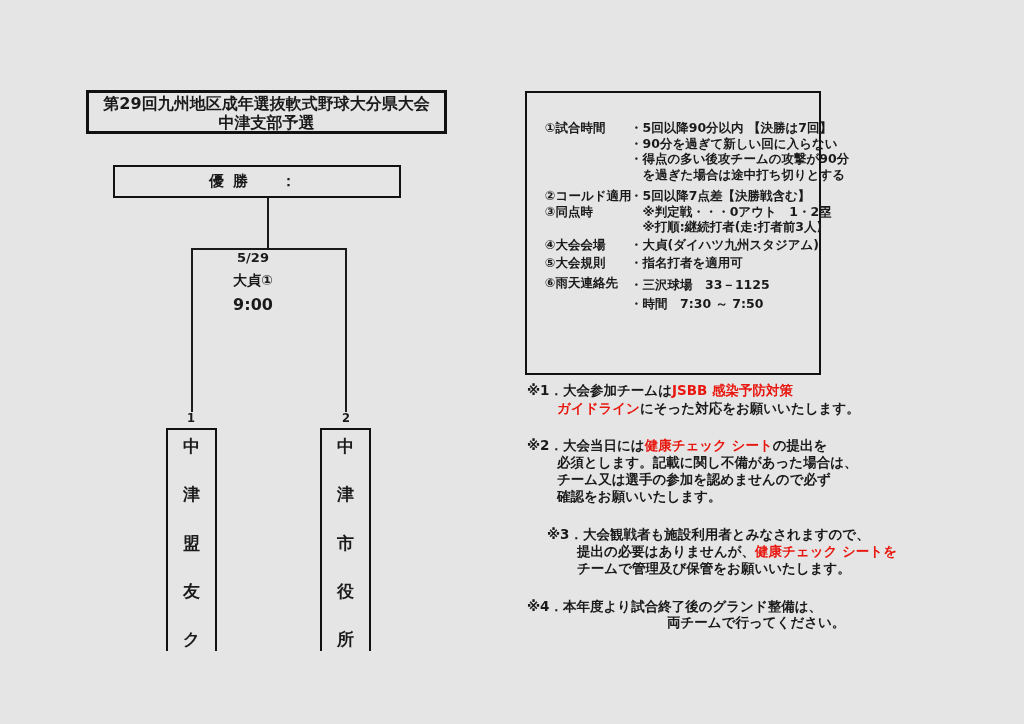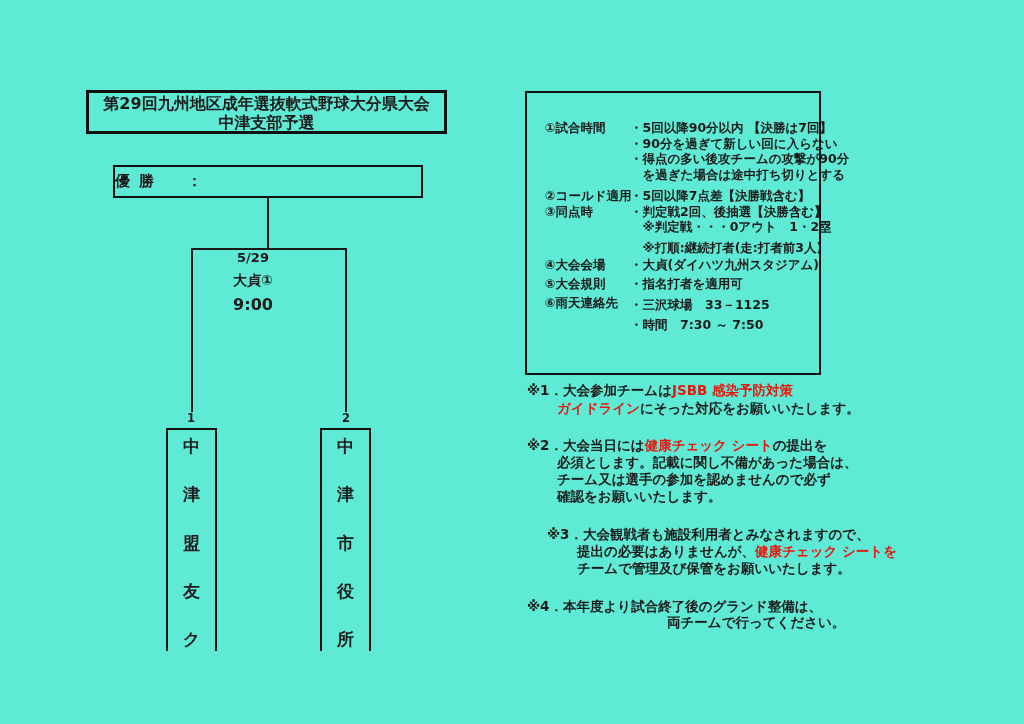--- a/index.html
+++ b/index.html
@@ -1,37 +1,37 @@
 <!DOCTYPE html>
 <html><head>
 <meta charset="utf-8">
 <style>
   html,body{margin:0;padding:0;background:#ffffff;}
   .page{
     position:relative;
     width:1024px;height:724px;
-    background:#5eead4;
+    background:#e5e5e5;
     font-family:"DejaVu Sans",sans-serif;
     color:#1a1a1a;
     overflow:hidden;
   }
   .line{position:absolute;background:#1a1a1a;}
 
   
   .title-box{
     position:absolute;left:86px;top:90px;width:361px;height:44px;
     border:3px solid #111;box-sizing:border-box;
     text-align:center;font-weight:bold;font-size:16px;line-height:19px;
     padding-top:1px;white-space:nowrap;
   }
   
   .champion-box{
-    position:absolute;left:113px;top:165px;width:310px;height:33px;
+    position:absolute;left:113px;top:165px;width:288px;height:33px;
     border:2px solid #111;box-sizing:border-box;
-    font-weight:bold;font-size:15px;line-height:28px;
+    text-align:center;font-weight:bold;font-size:15px;line-height:28px;
     letter-spacing:9px;
   }
   
   .v-center{left:267px;top:197px;width:2px;height:51px;}
   .h-bar{left:191px;top:248px;width:156px;height:2px;}
   .v-left{left:191px;top:248px;width:2px;height:164px;}
   .v-right{left:345px;top:248px;width:2px;height:164px;}
 
   
   .match-labels{
@@ -149,21 +149,20 @@
         </div>
         <div class="rules-row">
           <div class="rules-label">②コールド適用</div>
           <div class="rules-value">
             <div class="rules-line">・5回以降7点差【決勝戦含む】</div>
           </div>
         </div>
         <div class="rules-row">
           <div class="rules-label">③同点時</div>
           <div class="rules-value">
-            <div class="rules-line">・判定戦2回、後抽選【決勝含む】</div>
             <div class="rules-line">　※判定戦・・・0アウト　1・2塁</div>
             <div class="rules-line">　※打順:継続打者(走:打者前3人)</div>
           </div>
         </div>
         <div class="rules-row">
           <div class="rules-label">④大会会場</div>
           <div class="rules-value">
             <div class="rules-line">・大貞(ダイハツ九州スタジアム)</div>
           </div>
         </div>

